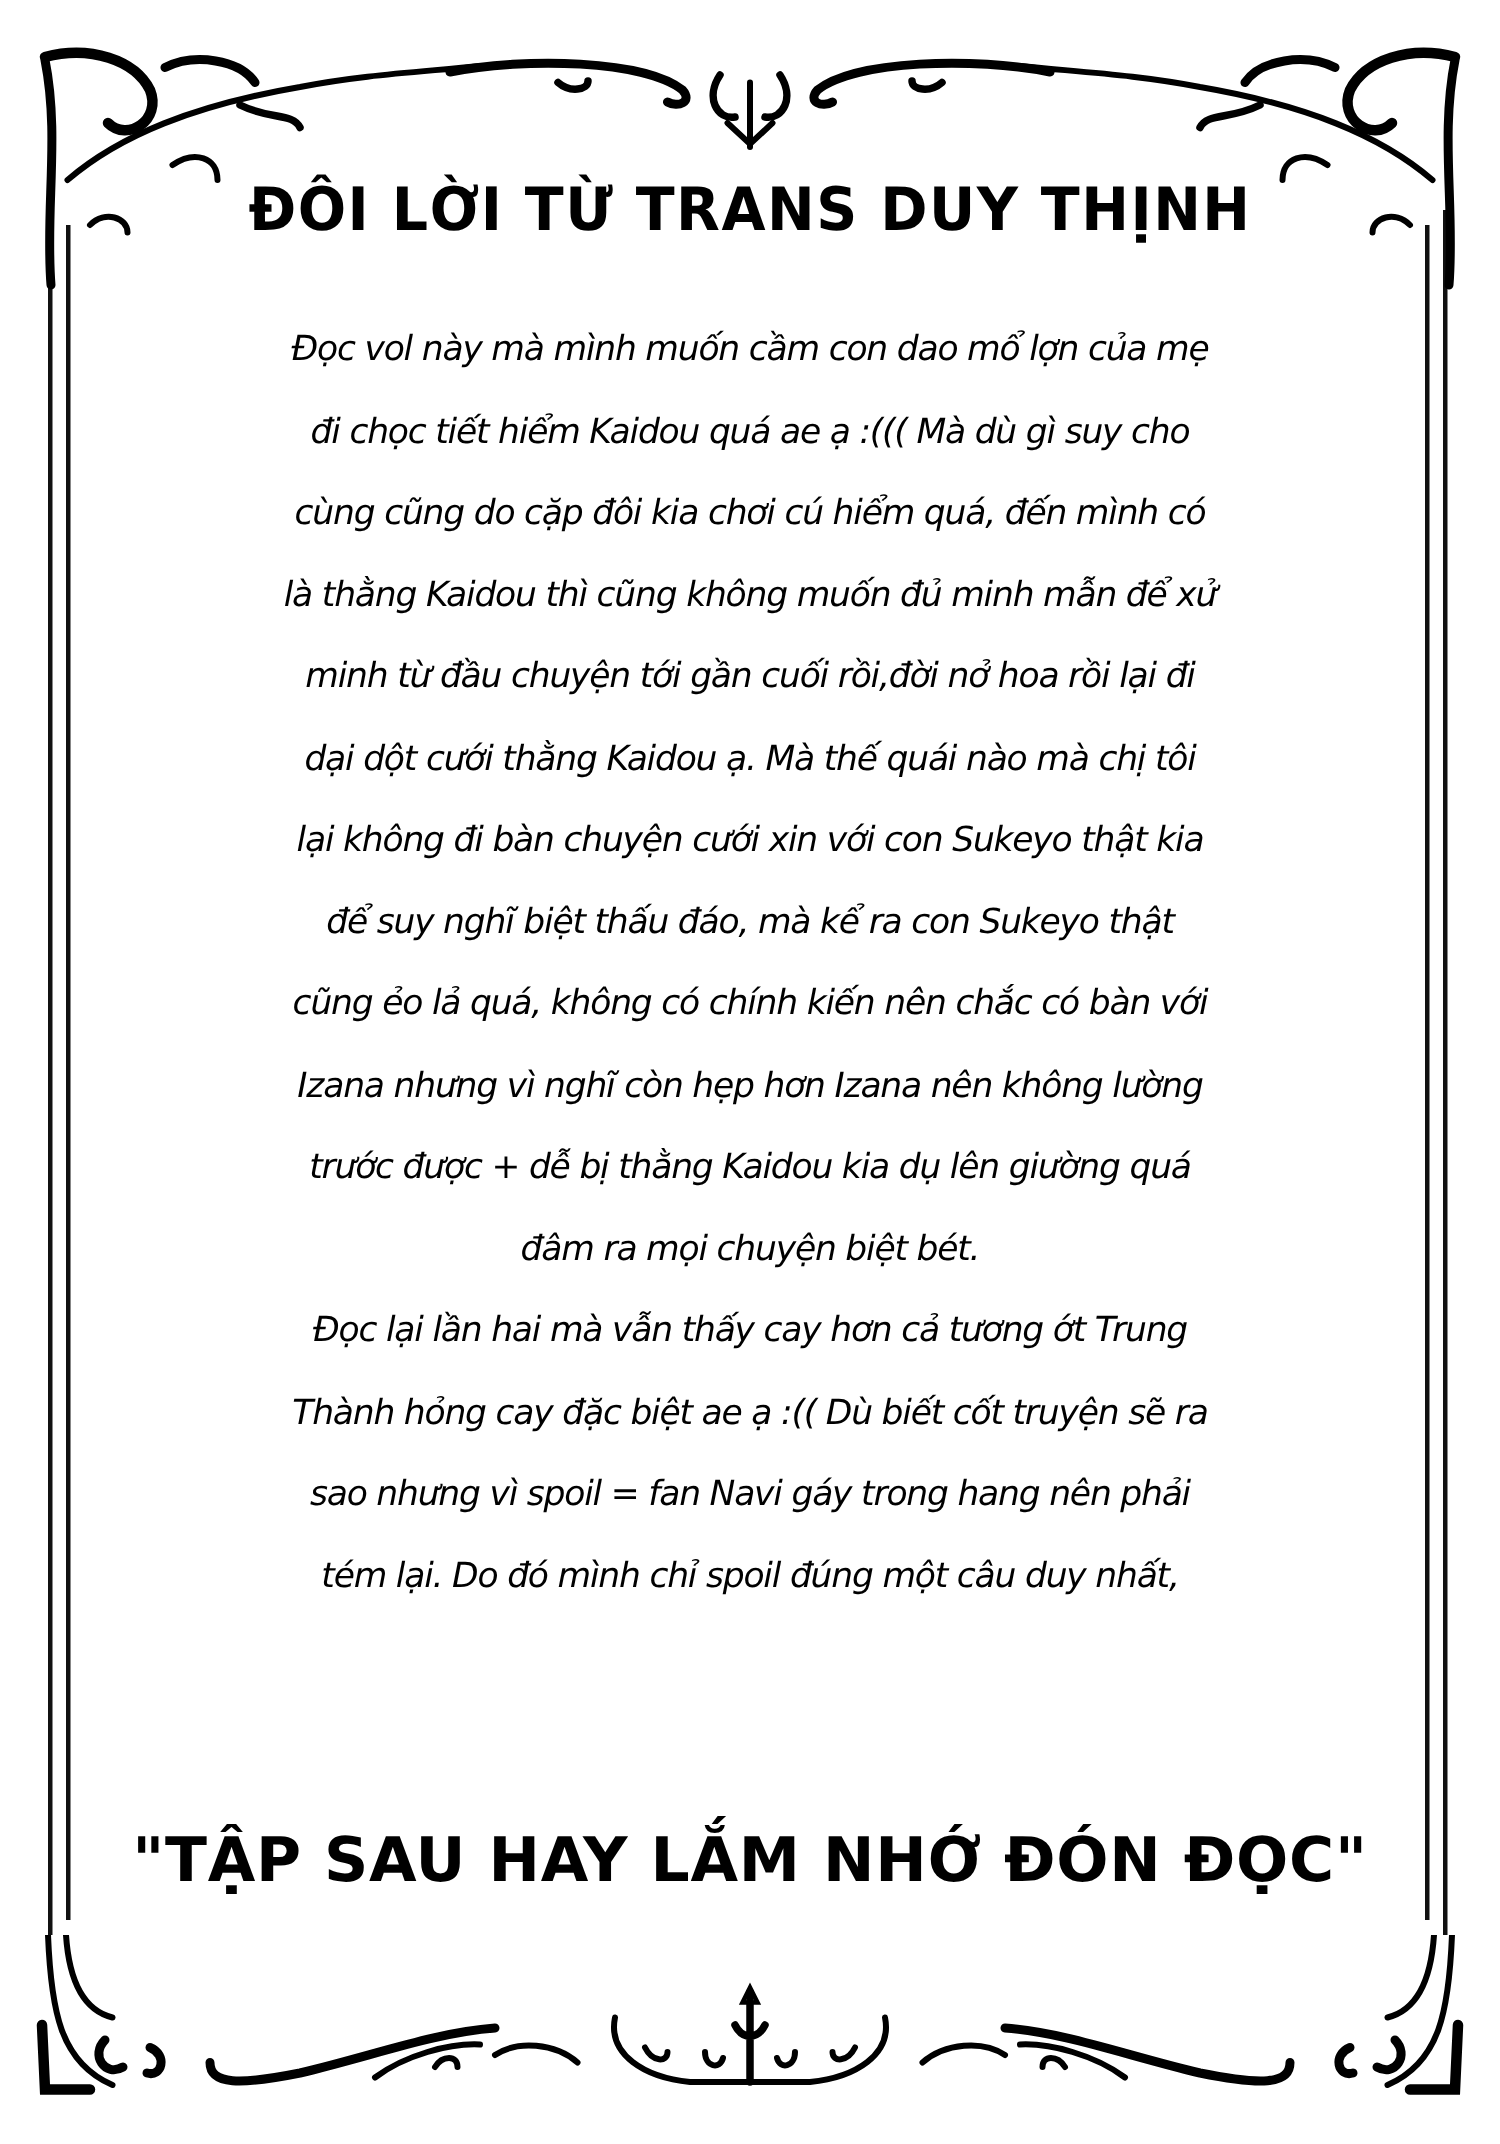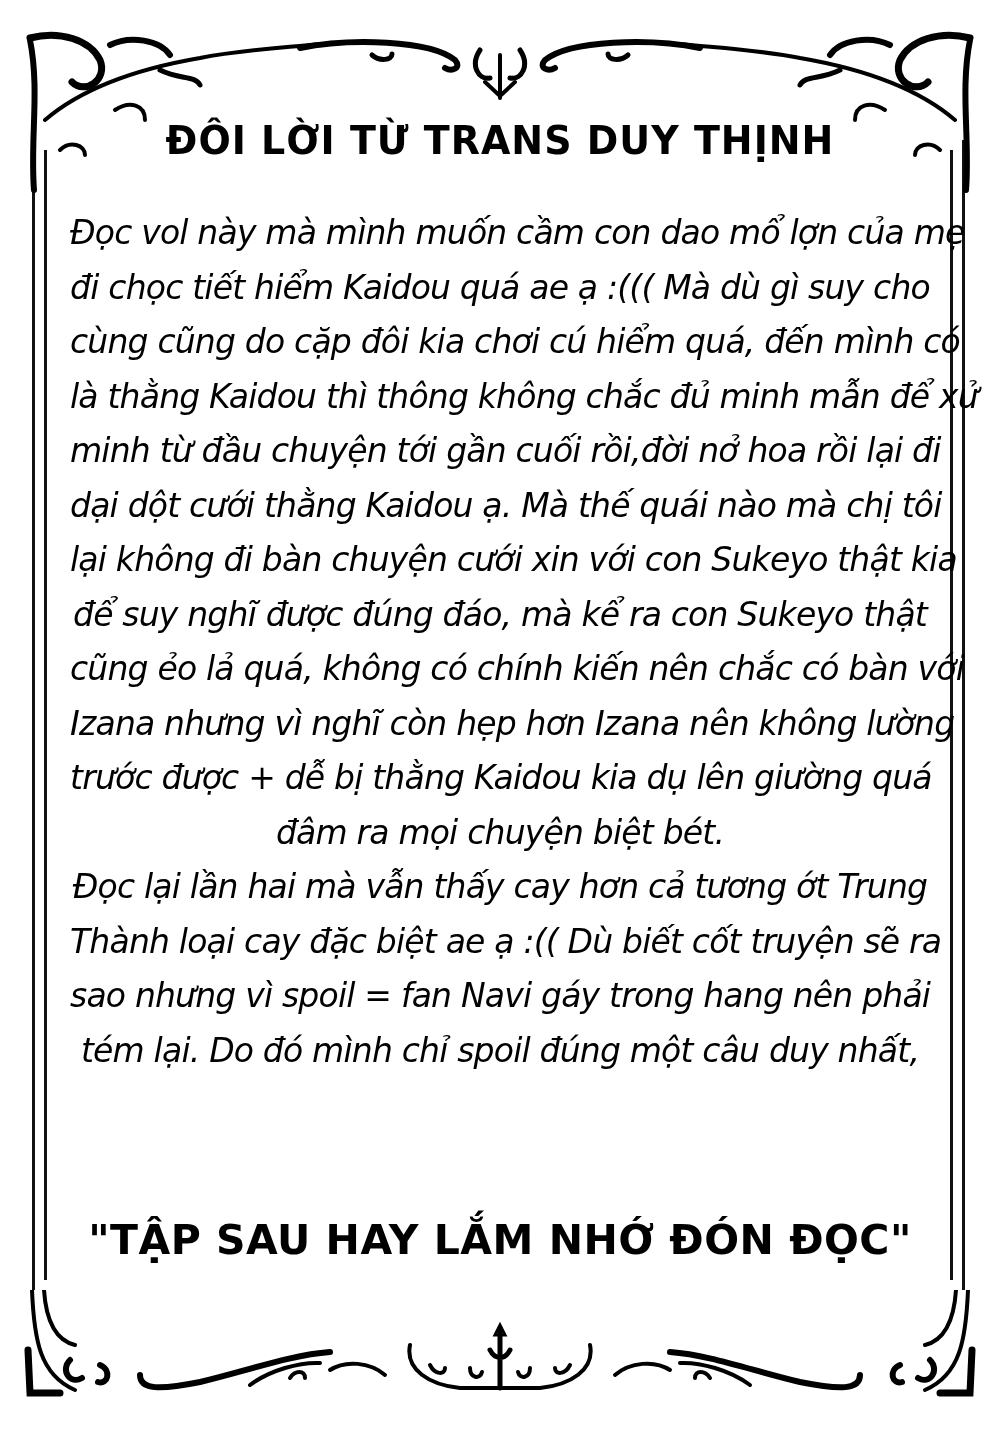--- a/index.html
+++ b/index.html
@@ -6,21 +6,21 @@
     body { width: 1000px; height: 1429px; position: relative; overflow: hidden; font-family: "DejaVu Sans", sans-serif; color: #000; }
     .frame-line { position: absolute; background: #111; width: 3px; }
     .ornament { position: absolute; }
     .title {
       position: absolute; left: 0; width: 1000px; top: 118px; text-align: center;
       font-family: "DejaVu Sans", sans-serif; font-weight: 900; font-size: 38px;
       letter-spacing: 1px; text-transform: uppercase; transform: scaleY(1.05);
     }
     .body-text {
       position: absolute; left: 70px; width: 860px; top: 206px; text-align: center;
-      font-family: "DejaVu Sans", sans-serif; font-style: italic; font-size: 33px;
+      font-family: "DejaVu Sans", sans-serif; font-style: italic; font-size: 23px;
       line-height: 54.5px; letter-spacing: -0.8px;
     }
     .body-text .line { display: block; white-space: nowrap; }
     .closing {
       position: absolute; left: 0; width: 1000px; top: 1216px; text-align: center;
       font-family: "DejaVu Sans", sans-serif; font-weight: 900; font-size: 41px;
       letter-spacing: 0.5px; text-transform: uppercase;
     }
   </style>
 </head>
@@ -59,31 +59,31 @@
     <path d="M485 82 L 500 96 L 515 82" stroke-width="4"></path>
   </g>
 </svg>
 
 <div class="title">ĐÔI LỜI TỪ TRANS DUY THỊNH</div>
 
 <div class="body-text">
   <span class="line">Đọc vol này mà mình muốn cầm con dao mổ lợn của mẹ</span>
   <span class="line">đi chọc tiết hiểm Kaidou quá ae ạ :((( Mà dù gì suy cho</span>
   <span class="line">cùng cũng do cặp đôi kia chơi cú hiểm quá, đến mình có</span>
-  <span class="line">là thằng Kaidou thì thông không chắc đủ minh mẫn để xử</span>
+  <span class="line">là thằng Kaidou thì cũng không muốn đủ minh mẫn để xử</span>
   <span class="line">minh từ đầu chuyện tới gần cuối rồi,đời nở hoa rồi lại đi</span>
   <span class="line">dại dột cưới thằng Kaidou ạ. Mà thế quái nào mà chị tôi</span>
   <span class="line">lại không đi bàn chuyện cưới xin với con Sukeyo thật kia</span>
-  <span class="line">để suy nghĩ được đúng đáo, mà kể ra con Sukeyo thật</span>
+  <span class="line">để suy nghĩ biệt thấu đáo, mà kể ra con Sukeyo thật</span>
   <span class="line">cũng ẻo lả quá, không có chính kiến nên chắc có bàn với</span>
   <span class="line">Izana nhưng vì nghĩ còn hẹp hơn Izana nên không lường</span>
   <span class="line">trước được + dễ bị thằng Kaidou kia dụ lên giường quá</span>
   <span class="line">đâm ra mọi chuyện biệt bét.</span>
   <span class="line">Đọc lại lần hai mà vẫn thấy cay hơn cả tương ớt Trung</span>
-  <span class="line">Thành loại cay đặc biệt ae ạ :(( Dù biết cốt truyện sẽ ra</span>
+  <span class="line">Thành hỏng cay đặc biệt ae ạ :(( Dù biết cốt truyện sẽ ra</span>
   <span class="line">sao nhưng vì spoil = fan Navi gáy trong hang nên phải</span>
   <span class="line">tém lại. Do đó mình chỉ spoil đúng một câu duy nhất,</span>
 </div>
 
 <div class="closing">"TẬP SAU HAY LẮM NHỚ ĐÓN ĐỌC"</div>
 
 <svg class="ornament" width="1000" height="140" viewBox="0 0 1000 140" style="left:0;top:1290px;">
   <g fill="none" stroke="#000" stroke-linecap="round">
     <path d="M32 0 C 34 50, 40 85, 75 100" stroke-width="4"></path>
     <path d="M44 0 C 46 30, 55 50, 75 55" stroke-width="4"></path>

